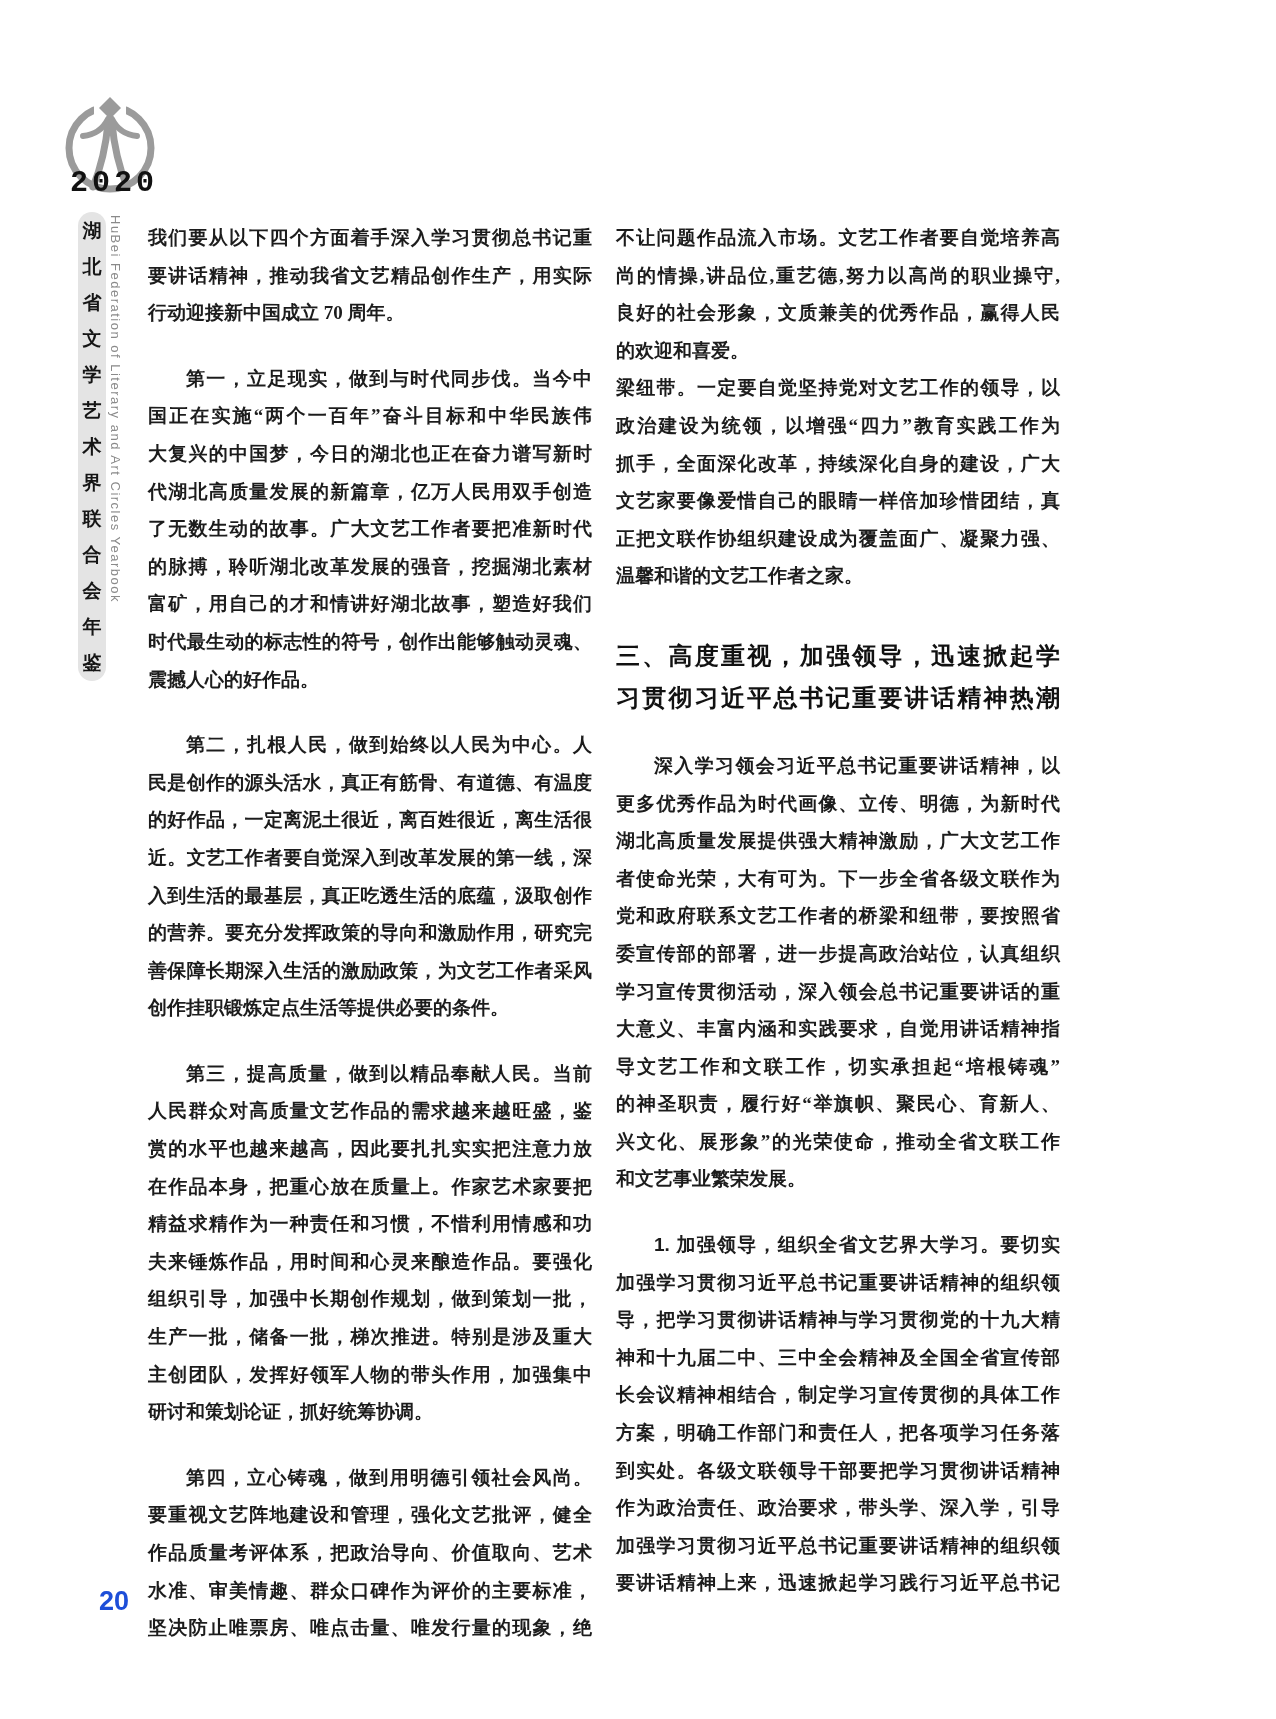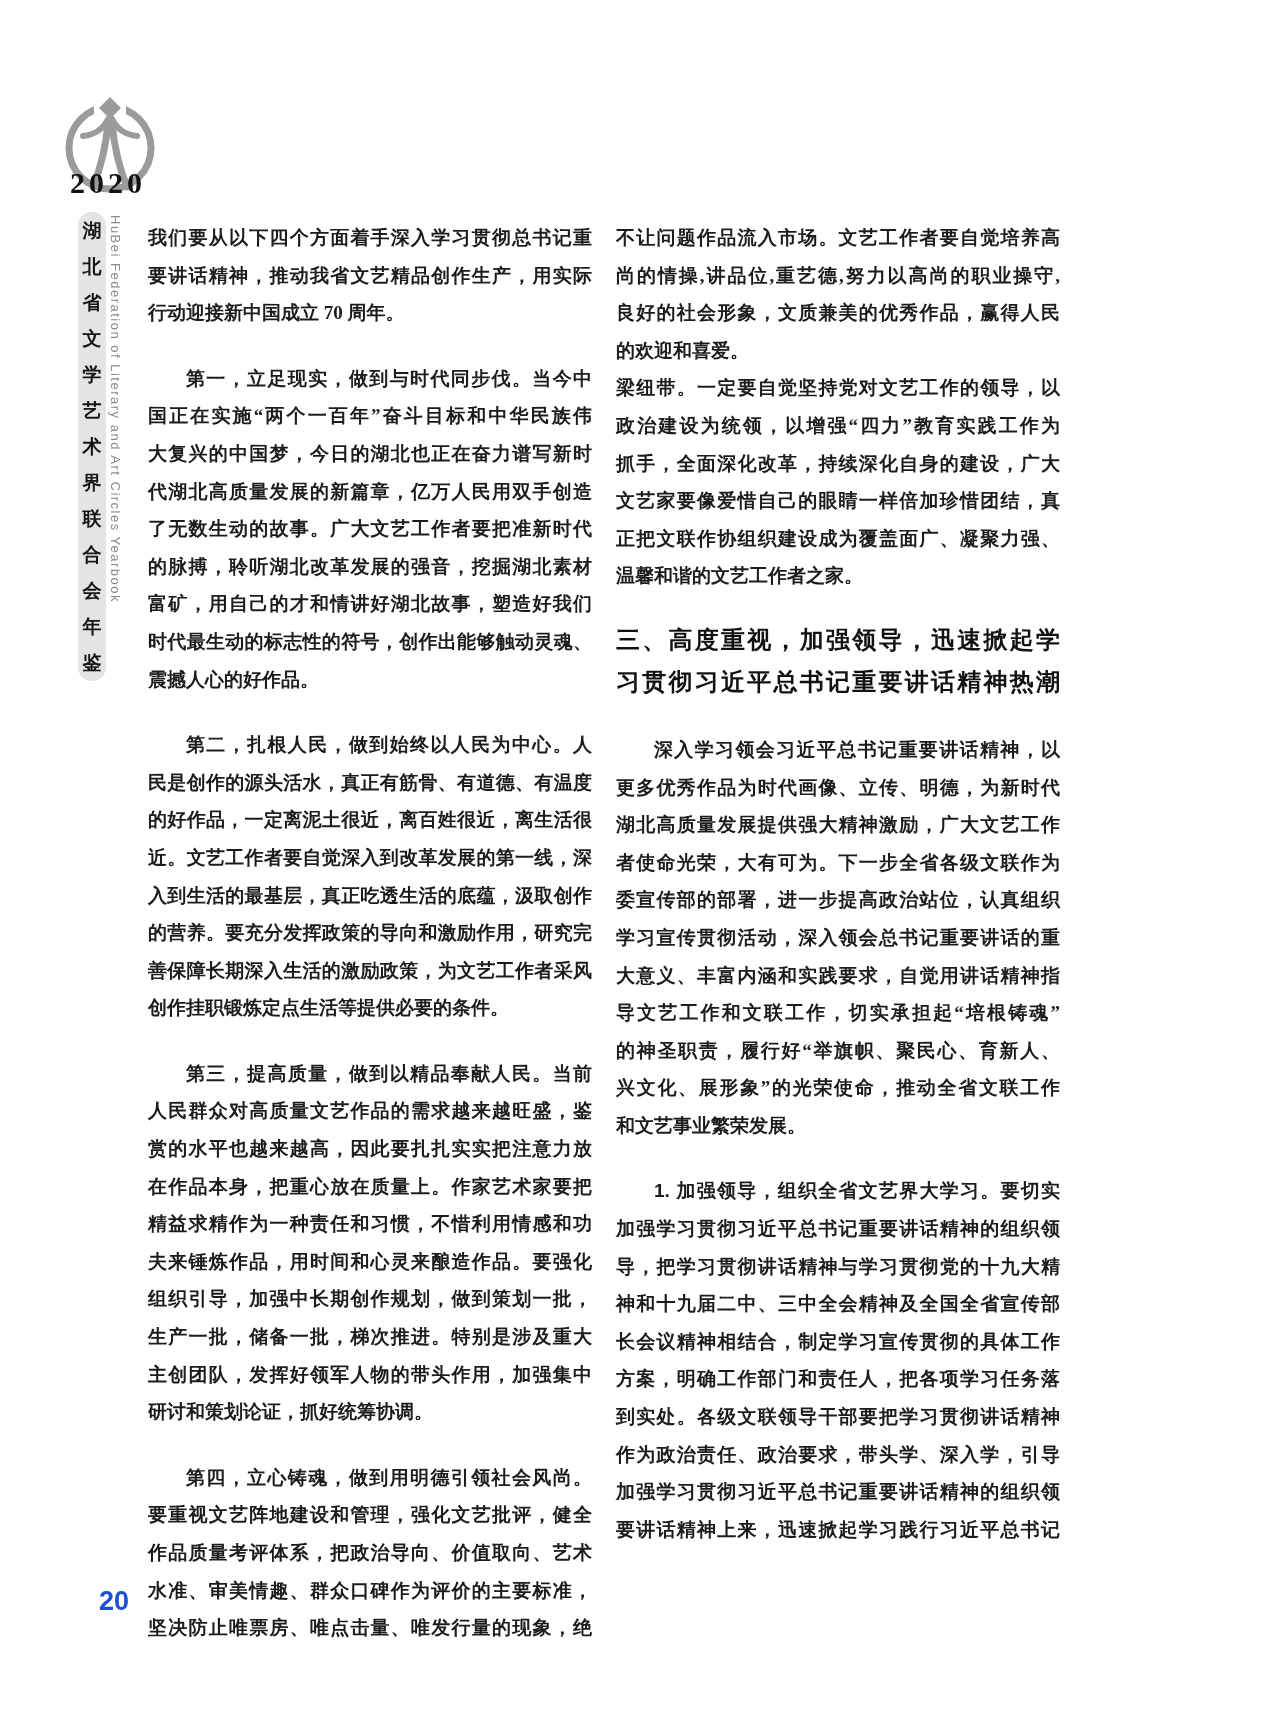--- a/index.html
+++ b/index.html
@@ -1,42 +1,42 @@
 <!DOCTYPE html>
 <html><head>
 <meta charset="utf-8">
 <style>
   html,body{margin:0;padding:0;background:#fff;}
   .page{position:relative;width:1276px;height:1719px;background:#ffffff;overflow:hidden;
         font-family:"Liberation Serif",serif;color:#1c1c1c;}
 
   
   .logo{position:absolute;left:58px;top:92px;width:104px;height:104px;}
-  .year{position:absolute;left:70px;top:166px;font-family:Liberation Serif, serif;
+  .year{position:absolute;left:70px;top:166px;font-family:Liberation Mono, monospace;
         font-weight:900;font-size:30px;letter-spacing:4px;color:#111;}
 
   
   .side-strip{position:absolute;left:78px;top:212px;width:28px;border-radius:14px;
         background:#e4e4e4;padding:9px 0;display:flex;flex-direction:column;align-items:center;
         gap:17px;font-family:"Liberation Sans",sans-serif;font-weight:900;font-size:19px;color:#151515;}
   .side-strip span{display:block;line-height:1;}
   .side-en{position:absolute;left:108px;top:215px;height:540px;writing-mode:vertical-rl;
         font-family:"Liberation Sans",sans-serif;font-size:13px;letter-spacing:1.5px;color:#8a8a8a;}
 
   
   .col{position:absolute;top:219px;width:444px;font-size:19px;line-height:37.6px;font-weight:700;}
   .col-left{left:148px;}
   .col-right{left:616px;}
   .block{margin:0;}
   .tline{text-align:justify;text-align-last:justify;}
   .tline.endline{text-align-last:left;}
   .tline.indent{text-indent:2em;margin-top:28px;}
   .lead{font-family:"Liberation Sans",sans-serif;font-weight:900;}
   .block.heading{font-family:"Liberation Sans",sans-serif;font-weight:900;
-        font-size:24px;line-height:42px;margin:24px 0 12px 0;color:#111;}
+        font-size:24px;line-height:42px;margin:40px 0 12px 0;color:#111;}
 
   .page-num{position:absolute;left:99px;top:1586px;font-family:"Liberation Sans",sans-serif;
         font-weight:900;font-size:27px;color:#1d4ed8;}
 </style>
 </head>
 <body>
 
 <div class="page">
 
   <svg class="logo" viewBox="0 0 104 104" aria-hidden="true">
@@ -134,20 +134,21 @@
       </div>
       <div class="block heading">
         <div class="tline">三、高度重视，加强领导，迅速掀起学</div>
         <div class="tline">习贯彻习近平总书记重要讲话精神热潮</div>
       </div>
       <div class="block para">
         <div class="tline indent">深入学习领会习近平总书记重要讲话精神，以</div>
         <div class="tline">更多优秀作品为时代画像、立传、明德，为新时代</div>
         <div class="tline">湖北高质量发展提供强大精神激励，广大文艺工作</div>
         <div class="tline">者使命光荣，大有可为。下一步全省各级文联作为</div>
+        <div class="tline">党和政府联系文艺工作者的桥梁和纽带，要按照省</div>
         <div class="tline">委宣传部的部署，进一步提高政治站位，认真组织</div>
         <div class="tline">学习宣传贯彻活动，深入领会总书记重要讲话的重</div>
         <div class="tline">大意义、丰富内涵和实践要求，自觉用讲话精神指</div>
         <div class="tline">导文艺工作和文联工作，切实承担起“培根铸魂”</div>
         <div class="tline">的神圣职责，履行好“举旗帜、聚民心、育新人、</div>
         <div class="tline">兴文化、展形象”的光荣使命，推动全省文联工作</div>
         <div class="tline endline">和文艺事业繁荣发展。</div>
       </div>
       <div class="block para">
         <div class="tline indent"><span class="lead">1. 加强领导，组织全省文艺界大学习。</span>要切实</div>

